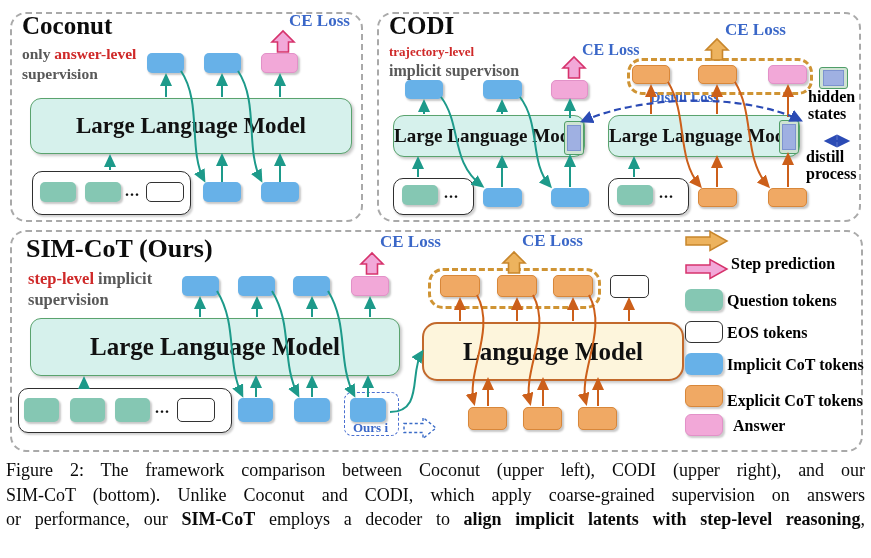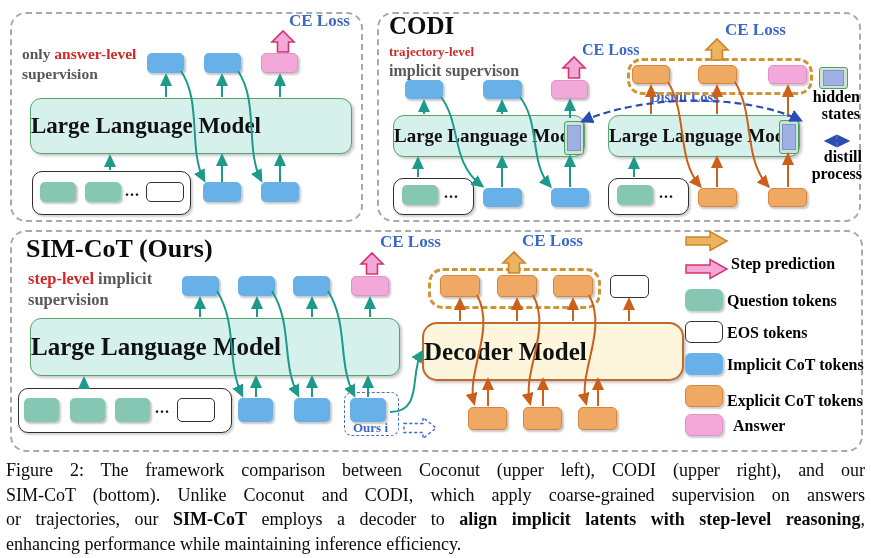--- a/index.html
+++ b/index.html
@@ -1,19 +1,19 @@
 <!DOCTYPE html>
 <html><head>
 <meta charset="utf-8">
 <style>
   html,body{margin:0;padding:0;background:#fff;}
   #page{position:relative;width:871px;height:558px;background:#fff;overflow:hidden;
         font-family:"Liberation Serif","DejaVu Serif",serif;}
   .panel{position:absolute;border:2px dashed #a9a9a9;border-radius:16px;background:#fff;}
-  .model{position:absolute;display:flex;align-items:center;
+  .model{position:absolute;display:flex;align-items:center;justify-content:center;
          font-weight:bold;color:#111;border-radius:11px;box-shadow:2px 2px 3px rgba(0,0,0,.22);}
   .llm{background:#d6f1ec;border:1.6px solid #5aa36e;}
   .decoder{background:#fdf5dc;border:2px solid #c2692c;border-radius:15px;}
   .tok{position:absolute;border-radius:5px;box-sizing:border-box;box-shadow:1.5px 2px 2px rgba(0,0,0,.22);}
   .tok.q{background:#85c7b3;}
   .tok.i{background:#67b1e8;}
   .tok.e{background:#f0a964;border:1px solid #d8873a;}
   .tok.a{background:#f2a8d8;border:1px solid #e291c8;}
   .tok.eos{background:#fff;border:1.7px solid #333;box-shadow:none;}
   .inbox{position:absolute;background:#fff;border:1.6px solid #2f2f2f;border-radius:10px;
@@ -23,36 +23,37 @@
   .hstate .in{position:absolute;left:2px;right:2px;top:3px;bottom:3px;background:#9fb0e2;border:1px solid #7d93cf;}
   .odash{position:absolute;border:3px dashed #cf9434;border-radius:15px;}
   .stepdash{position:absolute;border:1.6px dashed #4a6fd0;border-radius:8px;}
   .t-title{position:absolute;font-weight:bold;color:#0c0c0c;white-space:nowrap;}
   .t-sub{position:absolute;font-weight:bold;color:#595959;line-height:20px;white-space:nowrap;}
   .red{color:#cf2929;}
   .t-ce{position:absolute;font-weight:bold;font-size:17px;color:#3a67c8;white-space:nowrap;margin-left:36px;}
   .t-distill{position:absolute;font-weight:bold;font-size:14.5px;color:#3a67c8;white-space:nowrap;}
   .t-step{position:absolute;font-weight:bold;font-size:13px;color:#3a67c8;text-align:center;}
   .t-leg{position:absolute;font-weight:bold;font-size:16px;color:#000;white-space:nowrap;}
-  .t-side{position:absolute;font-weight:bold;font-size:16px;color:#000;text-align:right;line-height:17px;}
+  .t-side{position:absolute;font-weight:bold;font-size:16px;color:#000;text-align:left;line-height:17px;}
   .sw{position:absolute;width:38px;height:22px;border-radius:6px;box-sizing:border-box;box-shadow:1.5px 2px 2px rgba(0,0,0,.2);}
   #arrows{position:absolute;left:0;top:0;pointer-events:none;}
   #caption{position:absolute;left:6px;top:458px;width:859px;font-size:18px;line-height:24.5px;color:#0a0a0a;}
   #caption .ln{text-align:justify;text-align-last:justify;}
   #caption .ln.last{text-align:left;text-align-last:left;}
 </style>
 </head>
 <body>
 
 <div id="page">
 
   <div class="panel" style="left:10px;top:12px;width:349px;height:206px;"></div>
   <div class="panel" style="left:377px;top:12px;width:480px;height:206px;"></div>
   <div class="panel" style="left:10px;top:230px;width:849px;height:218px;"></div>
 
+  <div class="t-title" style="left:22px;top:12px;font-size:25px;">Coconut</div>
   <div class="t-sub" style="left:22px;top:44px;font-size:15.5px;">
     <span>only </span><span class="red">answer-level</span><br>
     <span>supervision</span>
   </div>
   <div class="t-ce" style="left:253px;top:11px;">CE Loss</div>
 
   <div class="tok i" style="left:147px;top:53px;width:37px;height:20px;"></div>
   <div class="tok i" style="left:204px;top:53px;width:37px;height:20px;"></div>
   <div class="tok a" style="left:261px;top:53px;width:37px;height:20px;"></div>
 
@@ -152,21 +153,21 @@
   <div class="tok i" style="left:350px;top:398px;width:36px;height:24px;"></div>
   <div class="t-step" style="left:344px;top:420px;width:53px;">Ours i</div>
 
   <div class="odash" style="left:428px;top:268px;width:167px;height:35px;"></div>
   <div class="tok e" style="left:440px;top:275px;width:40px;height:22px;"></div>
   <div class="tok e" style="left:497px;top:275px;width:40px;height:22px;"></div>
   <div class="tok e" style="left:553px;top:275px;width:40px;height:22px;"></div>
   <div class="tok eos" style="left:610px;top:275px;width:39px;height:23px;"></div>
 
   <div class="model decoder" style="left:422px;top:322px;width:258px;height:55px;font-size:25px;">
-    <span>Decoder Model</span>
+    <span>Language Model</span>
   </div>
 
   <div class="tok e" style="left:468px;top:407px;width:39px;height:23px;"></div>
   <div class="tok e" style="left:523px;top:407px;width:39px;height:23px;"></div>
   <div class="tok e" style="left:578px;top:407px;width:39px;height:23px;"></div>
 
   <div class="t-leg" style="left:731px;top:232px;margin-top:23px;">Step prediction</div>
   <div class="sw" style="left:685px;top:289px;background:#85c7b3;"></div>
   <div class="t-leg" style="left:727px;top:292px;">Question tokens</div>
   <div class="sw" style="left:685px;top:321px;background:#fff;border:1.8px solid #333;box-shadow:none;"></div>
@@ -264,17 +265,16 @@
 
     <path fill="#ffffff" stroke="#3a6bc7" stroke-width="1.4" stroke-dasharray="3,2.4" d="M404,423.5 L423,423.5 L423,417.5 L436,428 L423,438.5 L423,432.5 L404,432.5 Z"></path>
 
     <path fill="#edb35e" stroke="#c8862b" stroke-width="1.5" d="M686,237 L710,237 L710,231.5 L727,241 L710,250.5 L710,245 L686,245 Z"></path>
     <path fill="#f2a8d8" stroke="#d6336c" stroke-width="1.5" d="M686,265 L710,265 L710,259.5 L727,269 L710,278.5 L710,273 L686,273 Z"></path>
   </svg>
 
   <div id="caption">
     <div class="ln">Figure 2: The framework comparison between Coconut (upper left), CODI (upper right), and our</div>
     <div class="ln">SIM-CoT (bottom). Unlike Coconut and CODI, which apply coarse-grained supervision on answers</div>
-    <div class="ln"><span>or trajectories, our </span><b>SIM-CoT</b><span> employs a decoder to </span><b>align implicit latents with step-level reasoning</b><span>,</span></div>
-    <div class="ln last">enhancing performance while maintaining inference efficiency.</div>
+    <div class="ln"><span>or performance, our </span><b>SIM-CoT</b><span> employs a decoder to </span><b>align implicit latents with step-level reasoning</b><span>,</span></div>
   </div>
 
 </div>
 
 </body></html>

